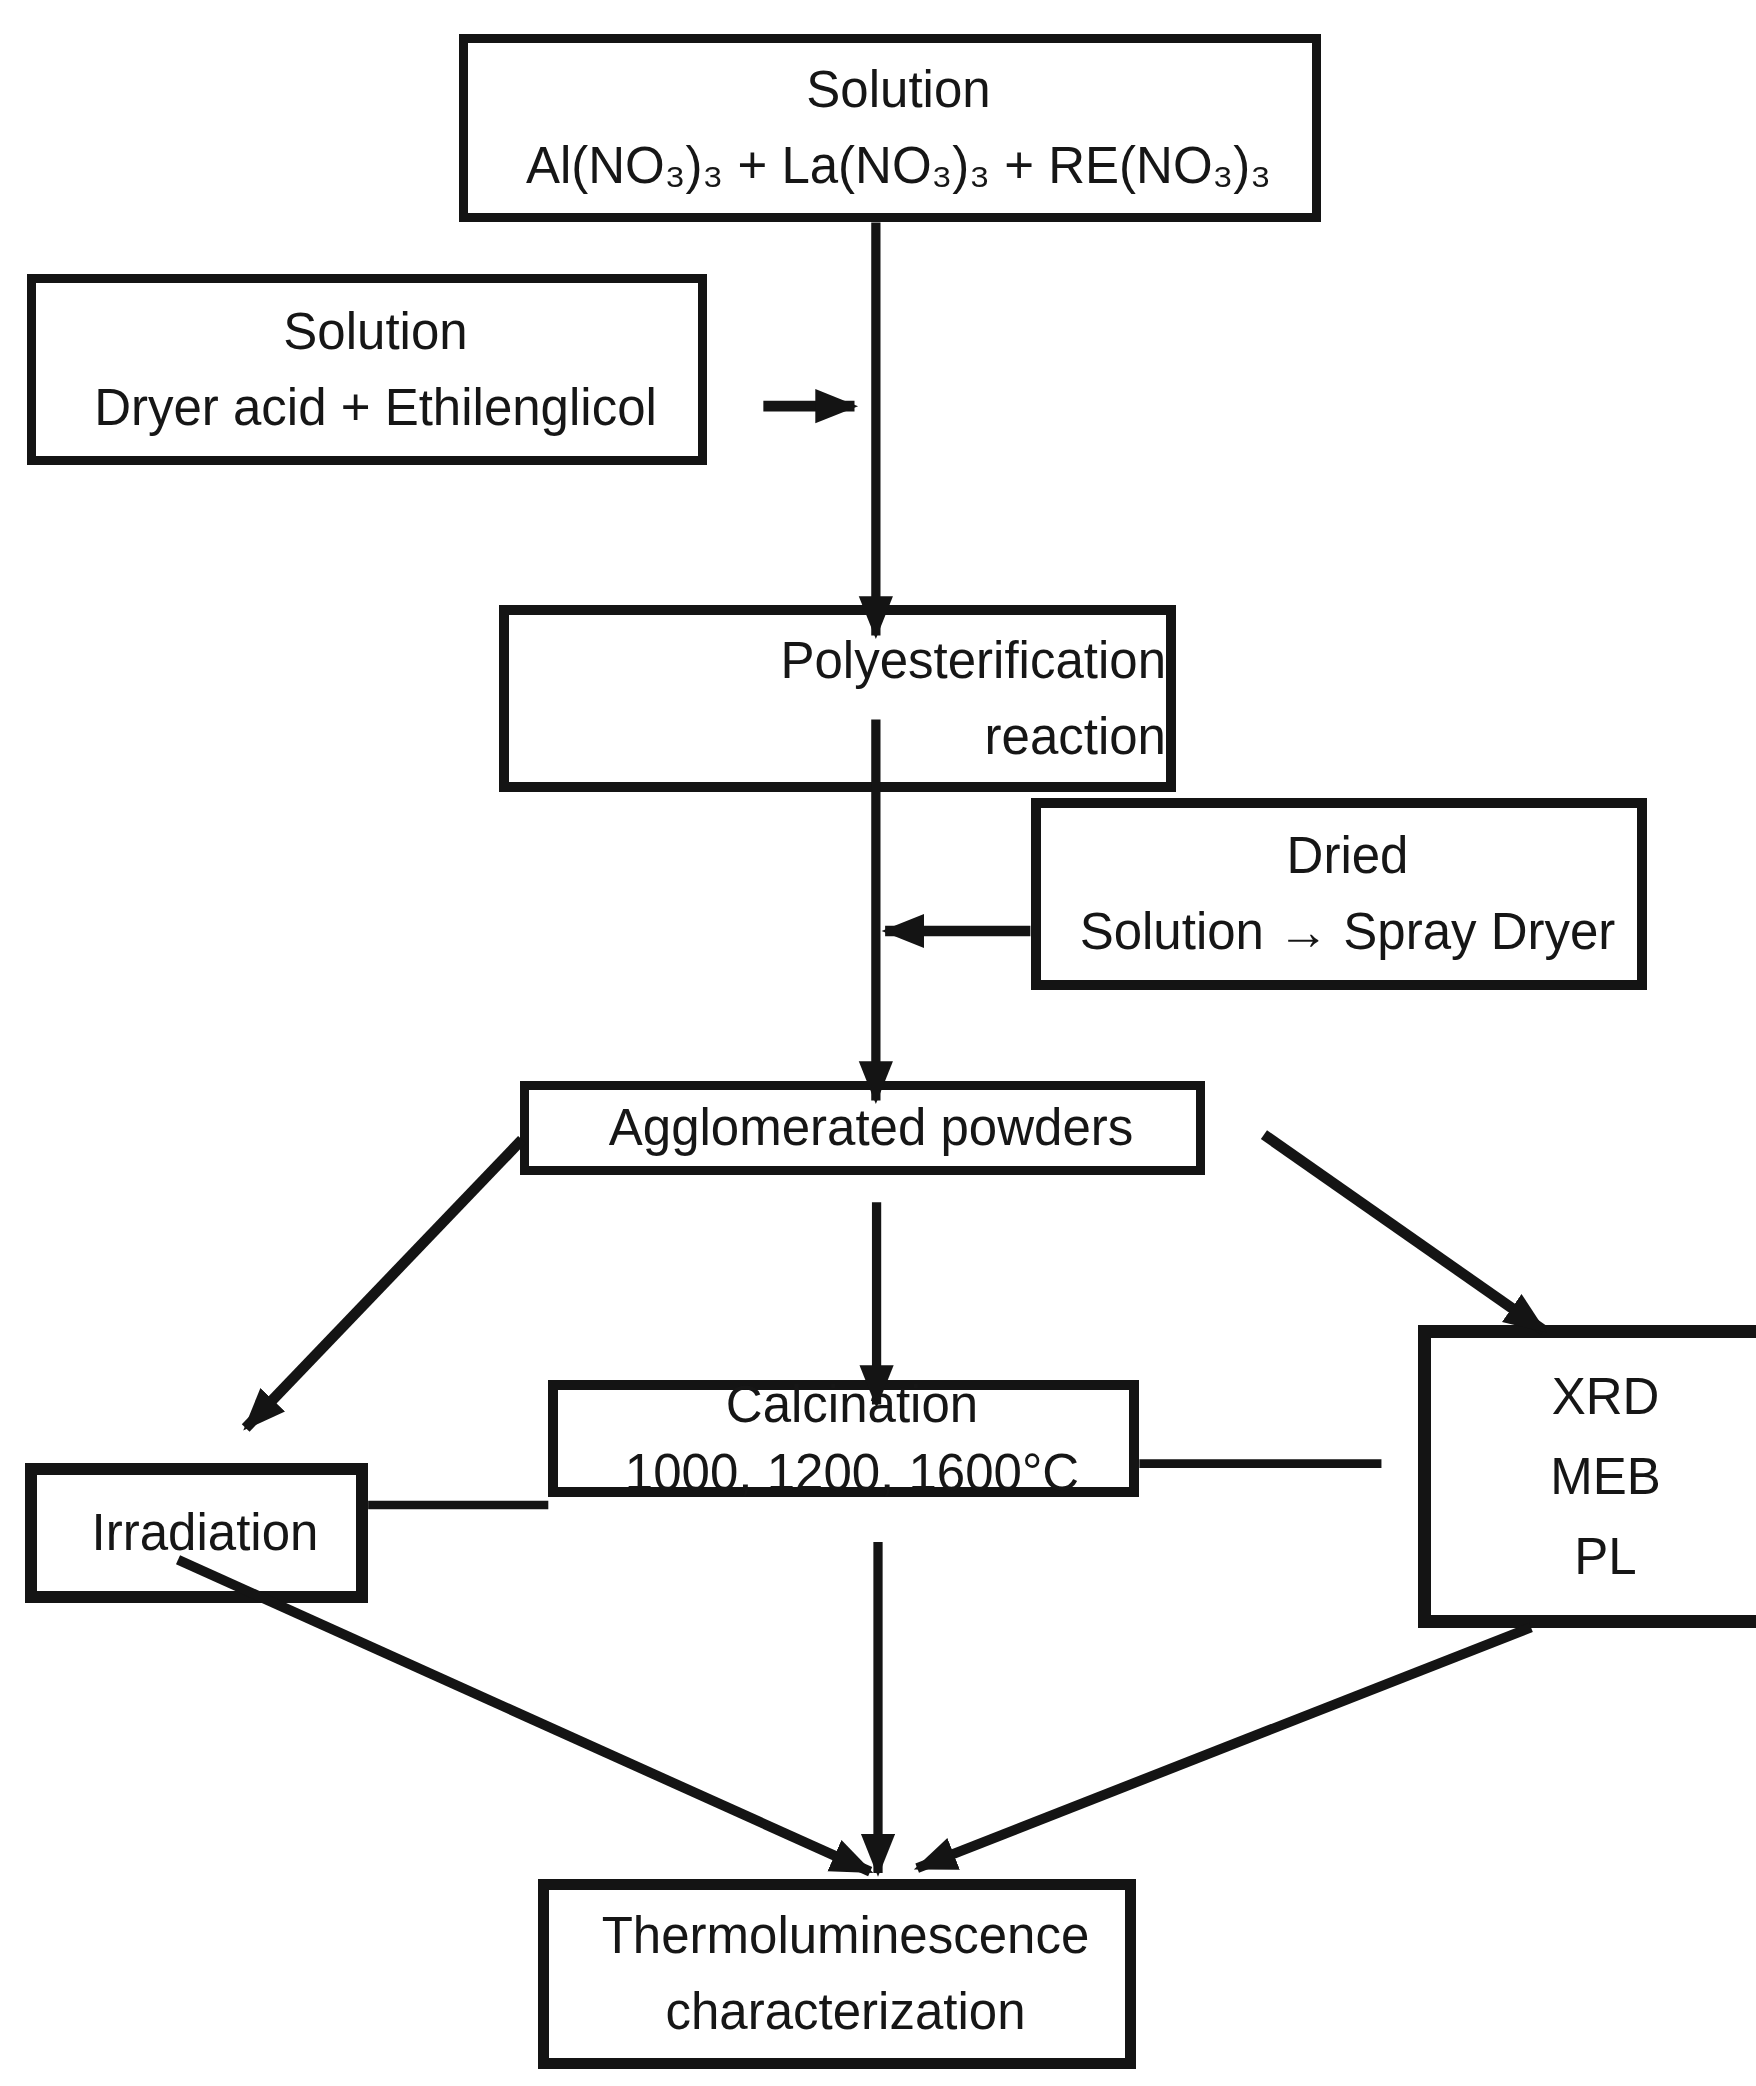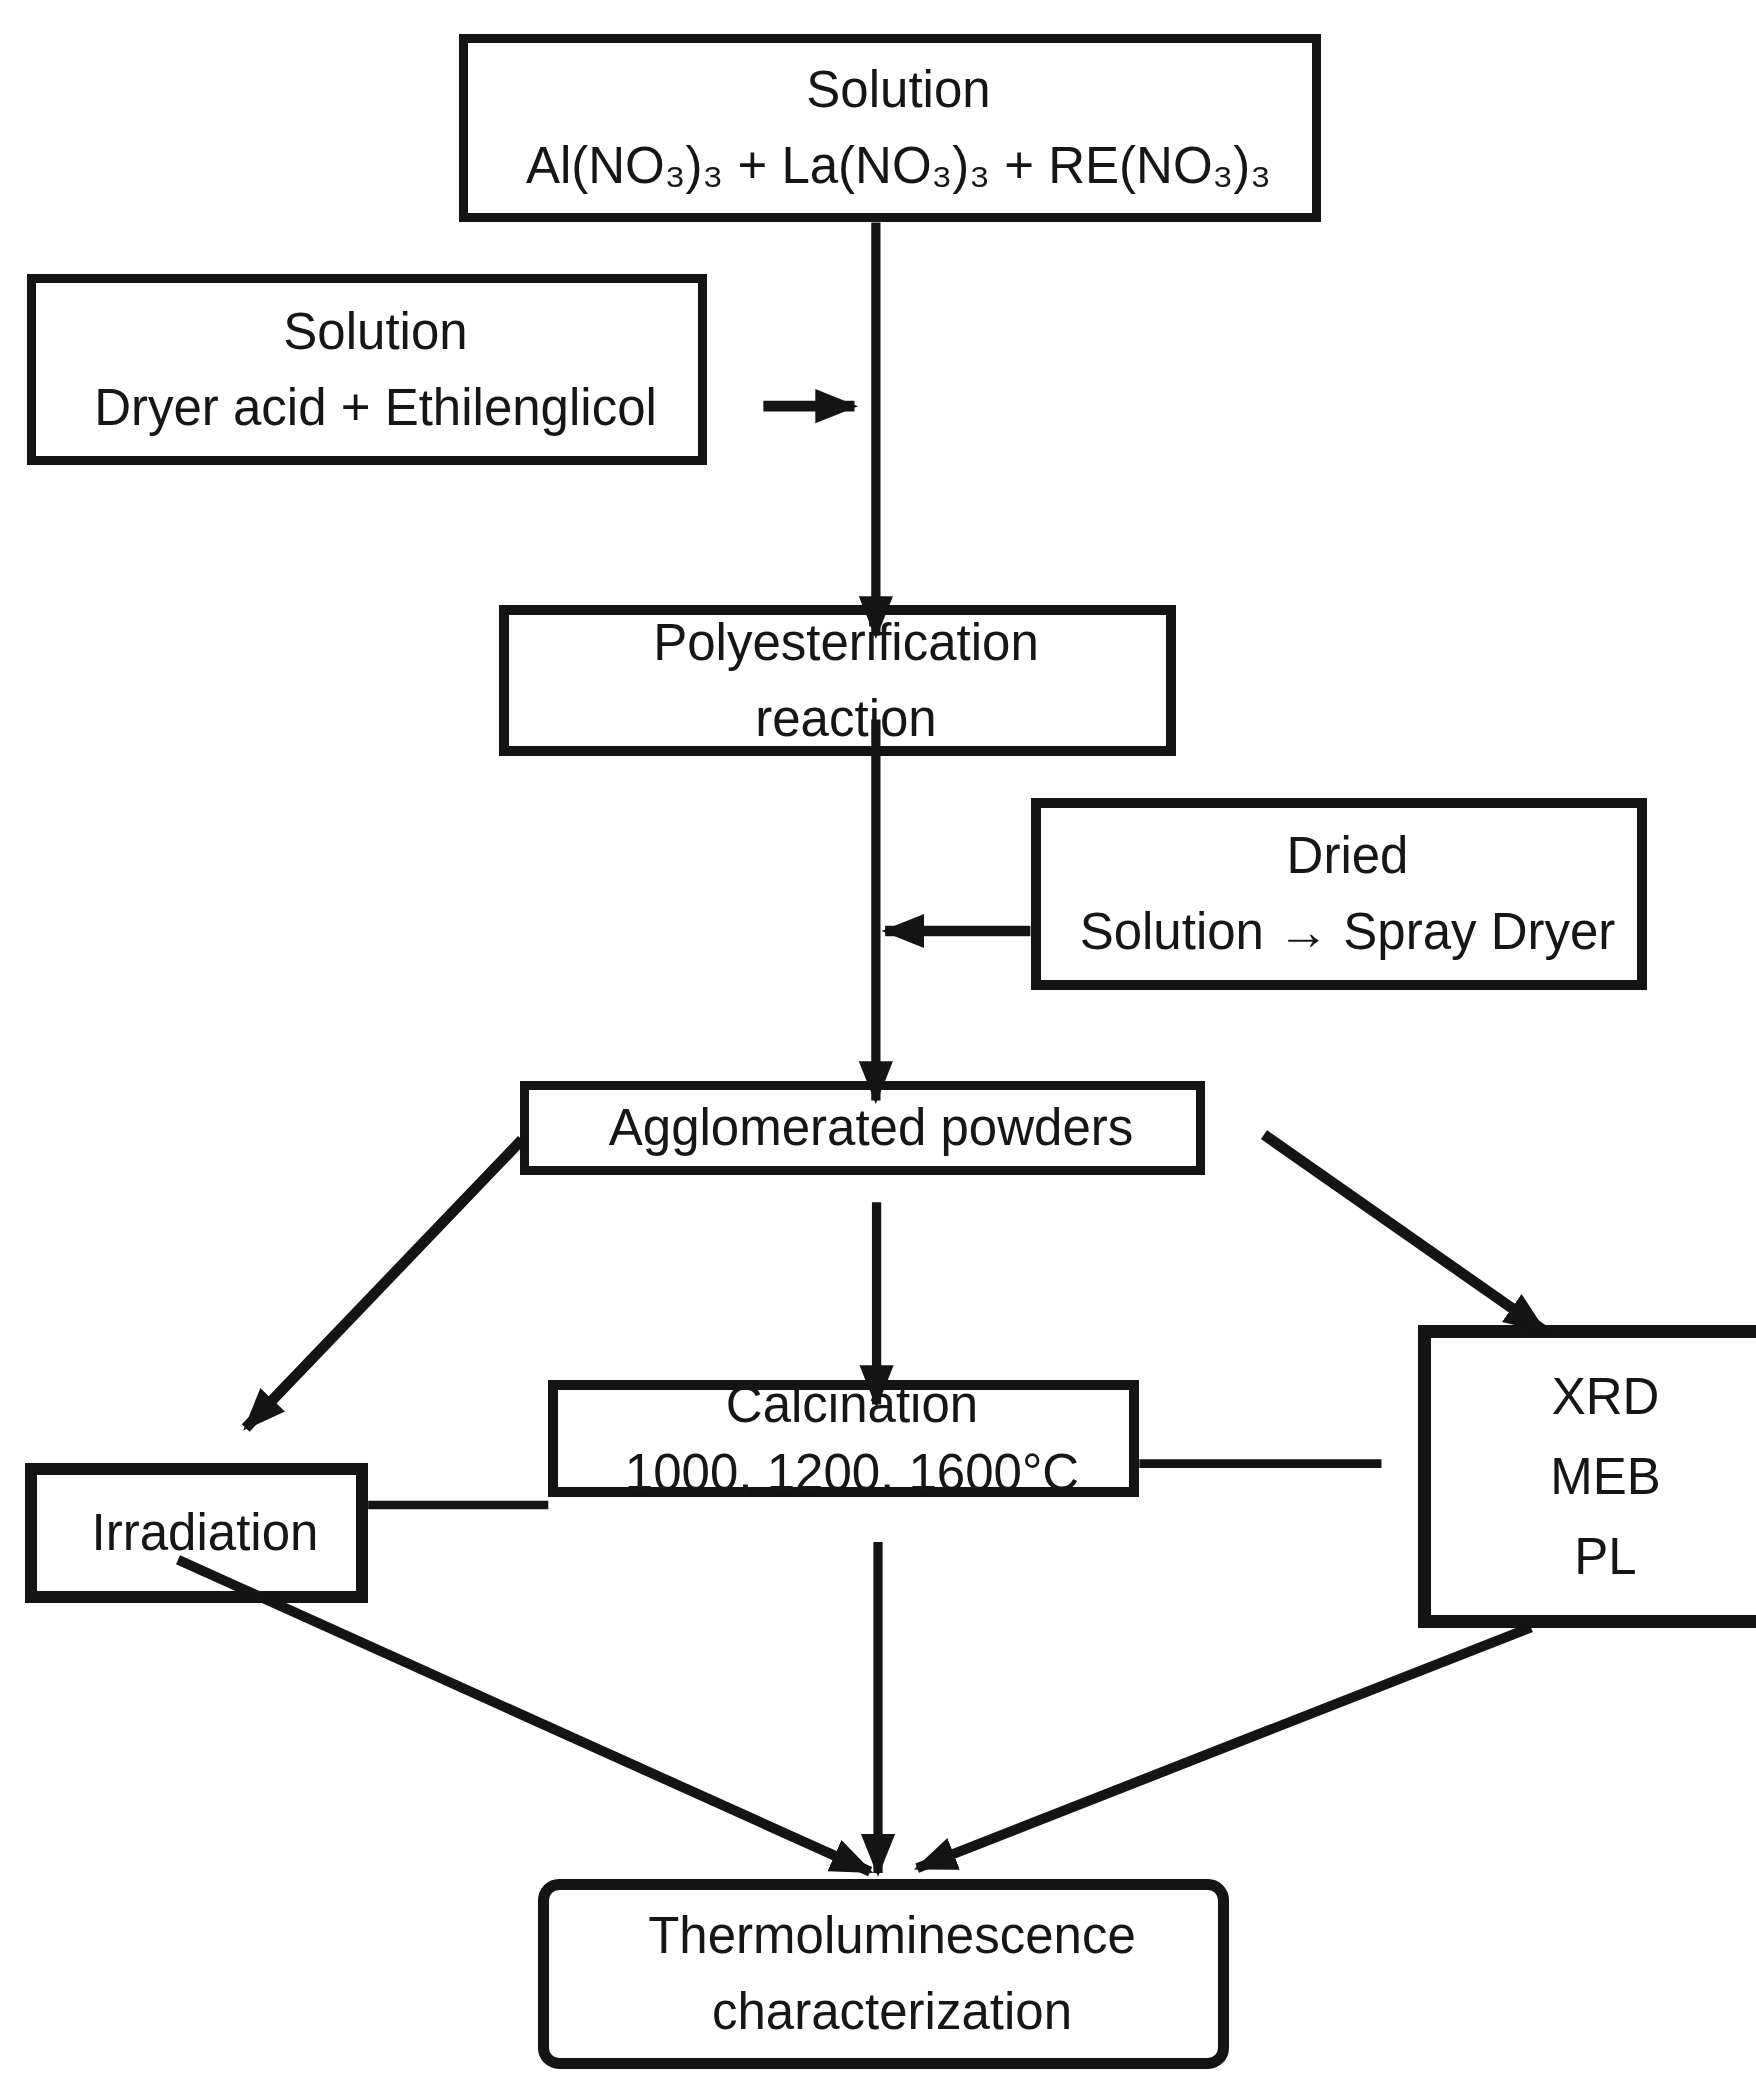--- a/index.html
+++ b/index.html
@@ -24,27 +24,27 @@
     justify-content: center;
     text-align: center;
     font-size: 51px;
     line-height: 76px;
     padding-left: 17px;
   }
   .node .ln { display: block; white-space: nowrap; }
 
   #n-solution-nitrates   { left: 459px;  top: 34px;   width: 862px; height: 188px; border-width: 9.3px; }
   #n-solution-nitric     { left: 27px;   top: 274px;  width: 680px;  height: 191px; border-width: 9.3px; }
-  #n-polyesterification  { left: 499px;  top: 605px;  width: 677px;  height: 151px; border-width: 10px; }
+  #n-polyesterification  { left: 499px;  top: 605px;  width: 677px;  height: 187px; border-width: 10px; align-items: flex-end; }
   #n-dried               { left: 1031px; top: 798px; width: 616px;  height: 192px; border-width: 10.7px; }
   #n-agglomerated        { left: 520px;  top: 1081px; width: 685px;  height: 94px; border-width: 9.3px; }
   #n-irradiation         { left: 25px;   top: 1417px; width: 343px;  height: 140px; border-width: 12px; margin-top: 46px; }
   #n-calcination         { left: 548px;  top: 1380px; width: 591px;  height: 117px; border-width: 10.7px; line-height: 68px; text-align: center; }
   #n-analysis            { left: 1382px; top: 1325px; width: 358px;  height: 303px; border-width: 13px; line-height: 80px; margin-left: 36px; }
-  #n-thermoluminescence  { left: 538px;  top: 1879px; width: 691px;  height: 190px; border-width: 11.4px; border-radius: 21px; }
+  #n-thermoluminescence  { left: 538px;  top: 1879px; width: 598px;  height: 190px; border-width: 11.4px; }
 
   svg.wires {
     position: absolute;
     left: 0; top: 0;
     width: 1756px;
     height: 2087px;
     pointer-events: none;
   }
   svg.wires line { stroke: #141414; }
 </style>

